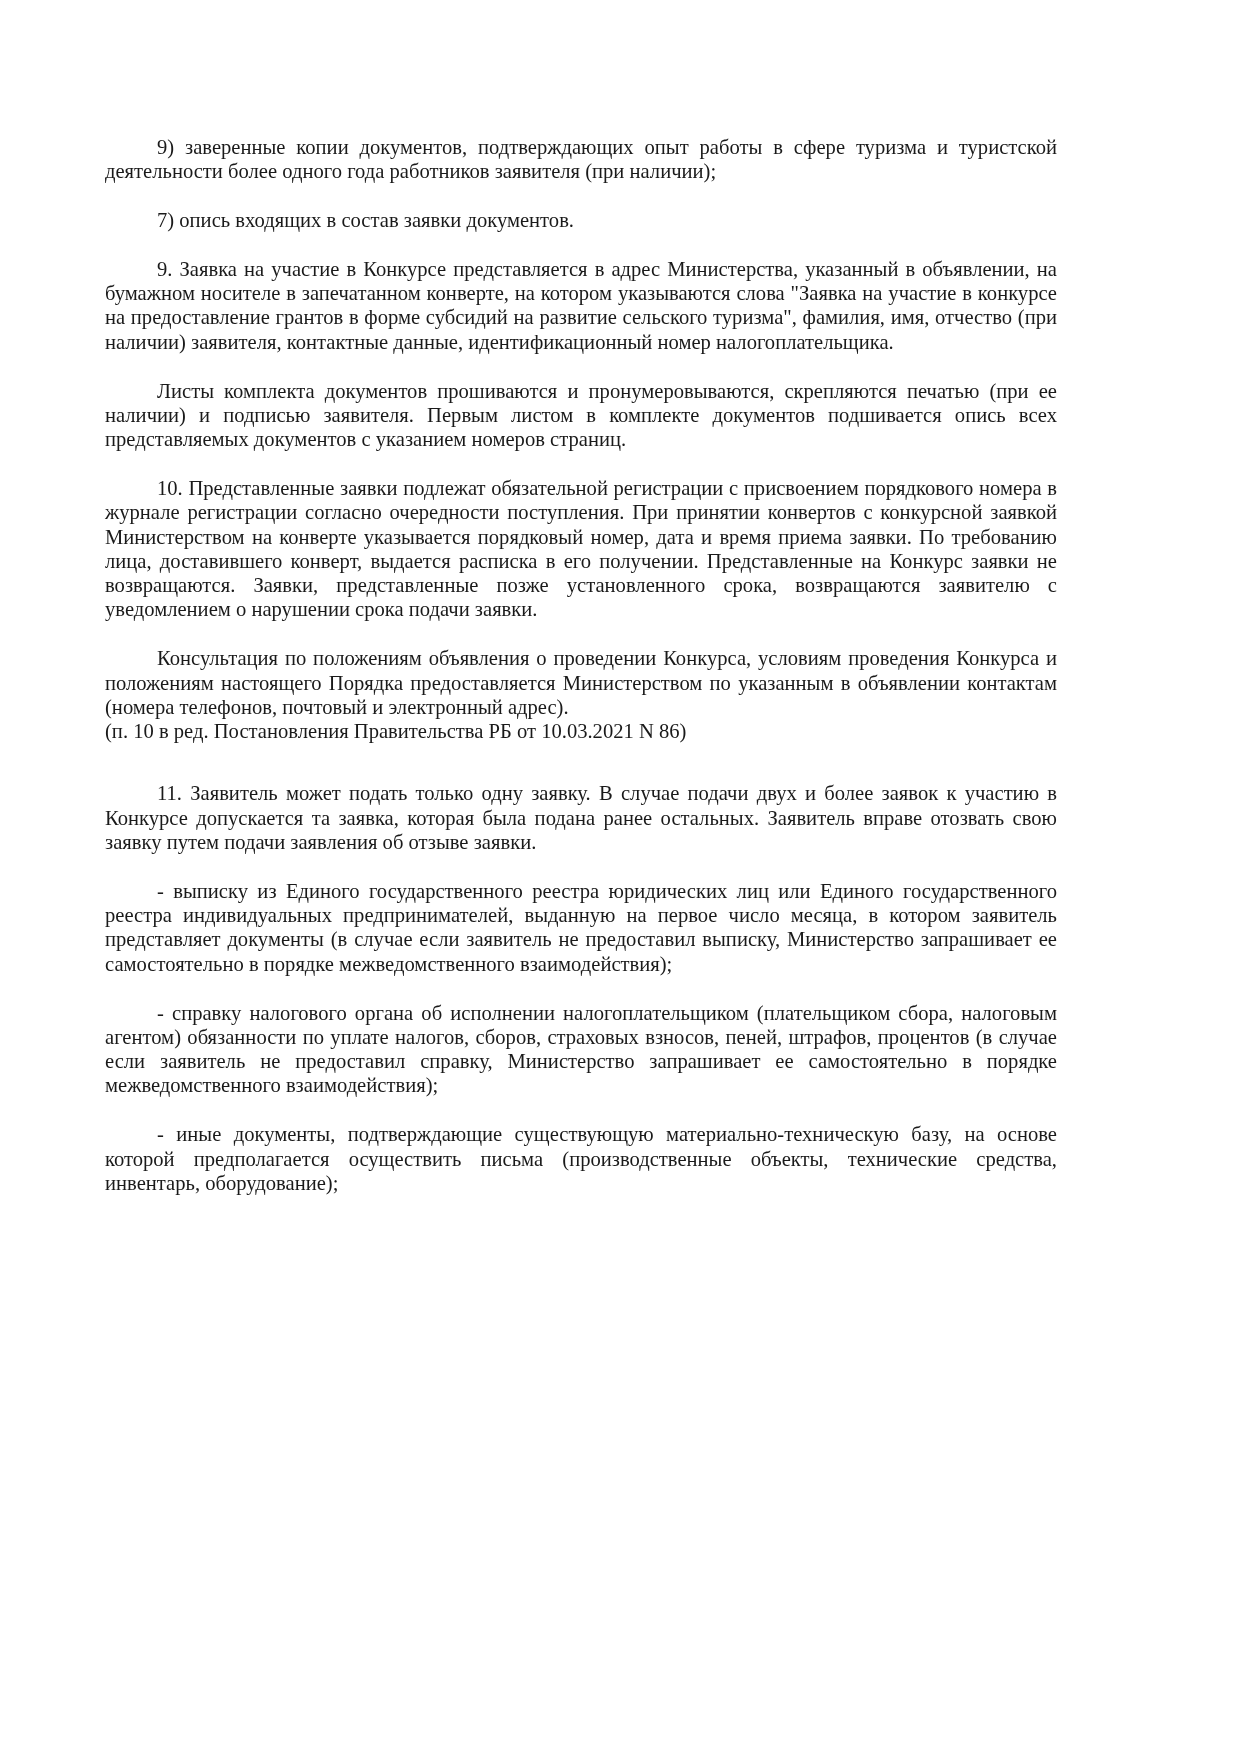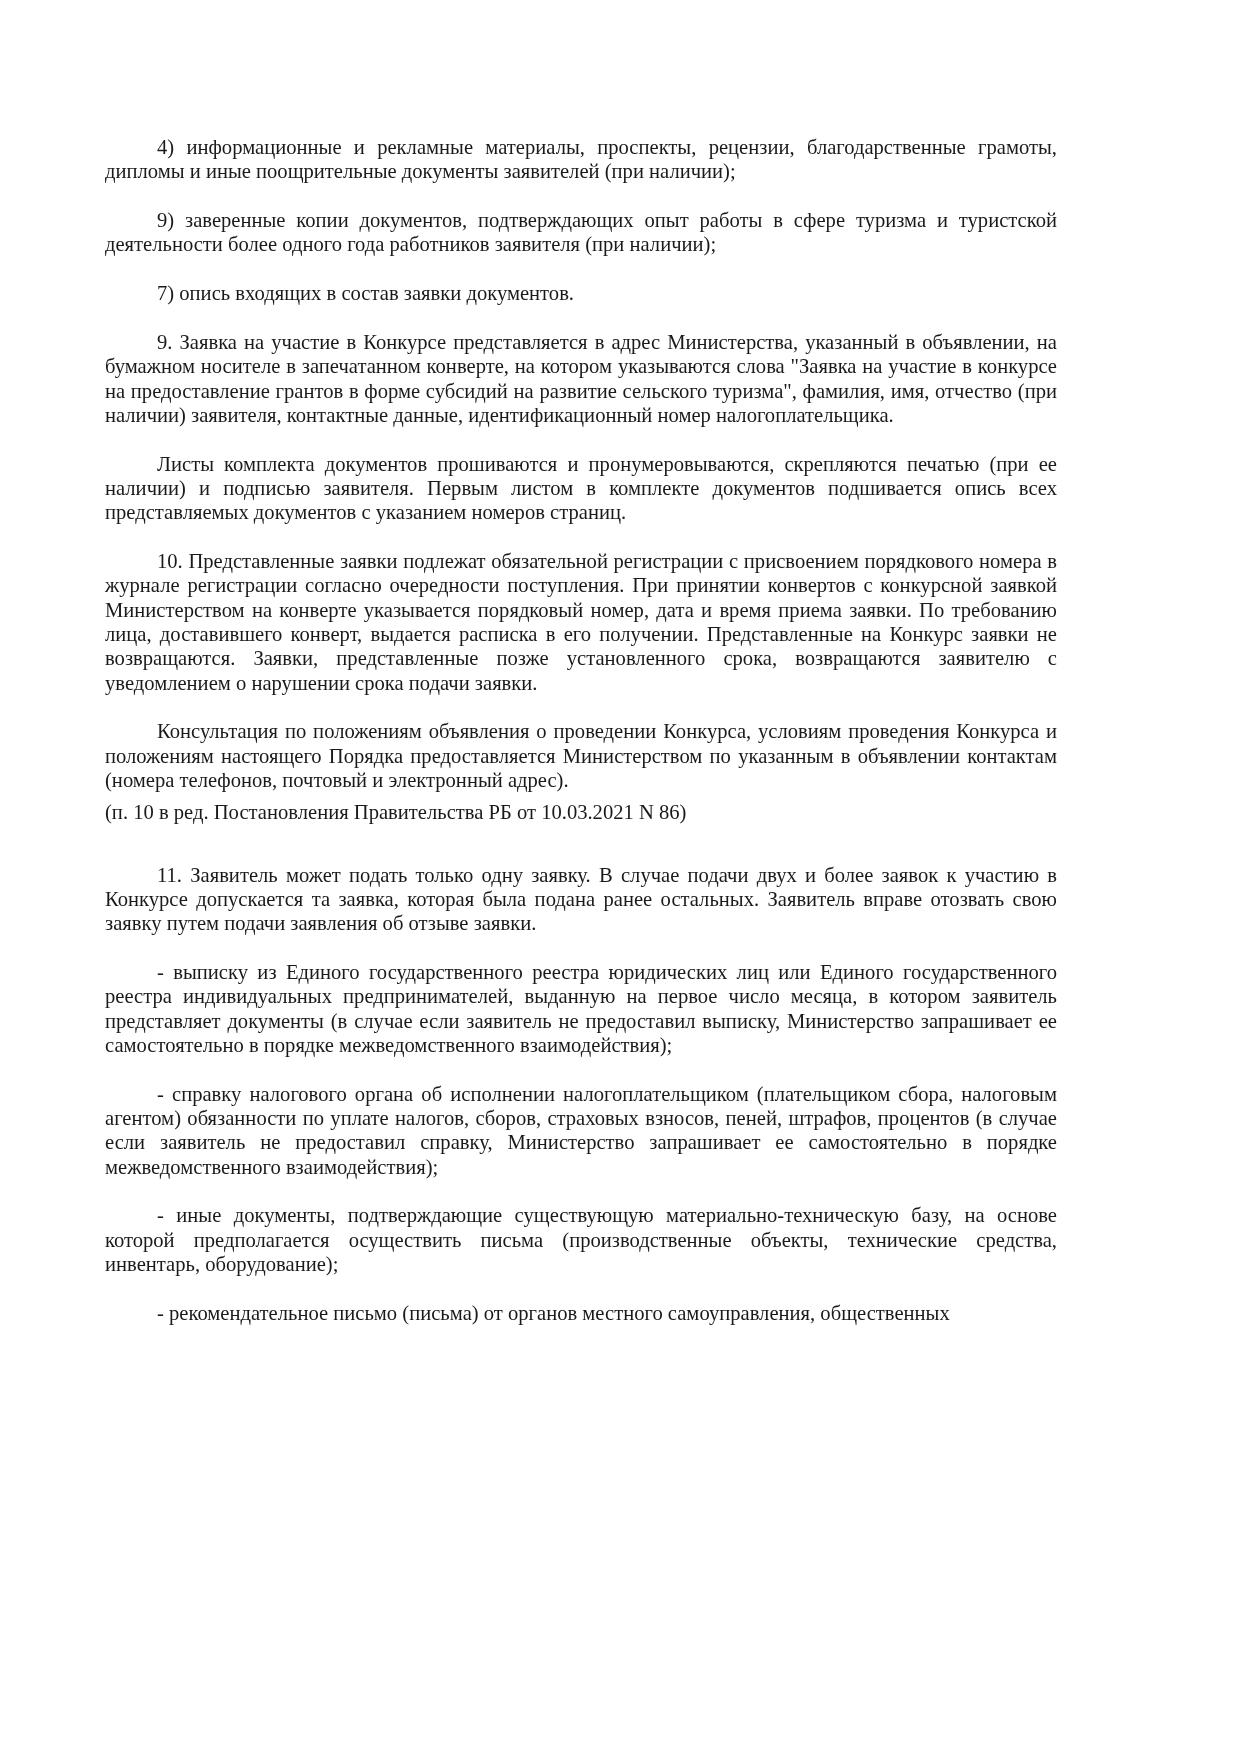--- a/index.html
+++ b/index.html
@@ -12,37 +12,35 @@
       font-family: "Liberation Serif", "DejaVu Serif", serif;
       font-size: 20.6px;
       line-height: 24.3px;
       color: #1a1a1a;
     }
     .para {
       text-align: justify;
       text-indent: 52px;
       margin: 0 0 24.5px 0;
     }
-    .para.tight { margin-bottom: 8px; }
+    .para.tight { margin-bottom: 0; }
     .note {
       text-align: left;
       text-indent: 0;
       margin: 0 0 38px 0;
     }
   </style>
 </head>
 <body>
 
 <div class="page">
-  <p class="para">4) информационные и рекламные материалы, проспекты, рецензии, благодарственные грамоты, дипломы и иные поощрительные документы заявителей (при наличии);</p>
   <p class="para">9) заверенные копии документов, подтверждающих опыт работы в сфере туризма и туристской деятельности более одного года работников заявителя (при наличии);</p>
   <p class="para">7) опись входящих в состав заявки документов.</p>
   <p class="para">9. Заявка на участие в Конкурсе представляется в адрес Министерства, указанный в объявлении, на бумажном носителе в запечатанном конверте, на котором указываются слова "Заявка на участие в конкурсе на предоставление грантов в форме субсидий на развитие сельского туризма", фамилия, имя, отчество (при наличии) заявителя, контактные данные, идентификационный номер налогоплательщика.</p>
   <p class="para">Листы комплекта документов прошиваются и пронумеровываются, скрепляются печатью (при ее наличии) и подписью заявителя. Первым листом в комплекте документов подшивается опись всех представляемых документов с указанием номеров страниц.</p>
   <p class="para">10. Представленные заявки подлежат обязательной регистрации с присвоением порядкового номера в журнале регистрации согласно очередности поступления. При принятии конвертов с конкурсной заявкой Министерством на конверте указывается порядковый номер, дата и время приема заявки. По требованию лица, доставившего конверт, выдается расписка в его получении. Представленные на Конкурс заявки не возвращаются. Заявки, представленные позже установленного срока, возвращаются заявителю с уведомлением о нарушении срока подачи заявки.</p>
   <p class="para tight">Консультация по положениям объявления о проведении Конкурса, условиям проведения Конкурса и положениям настоящего Порядка предоставляется Министерством по указанным в объявлении контактам (номера телефонов, почтовый и электронный адрес).</p>
   <p class="note">(п. 10 в ред. Постановления Правительства РБ от 10.03.2021 N 86)</p>
   <p class="para">11. Заявитель может подать только одну заявку. В случае подачи двух и более заявок к участию в Конкурсе допускается та заявка, которая была подана ранее остальных. Заявитель вправе отозвать свою заявку путем подачи заявления об отзыве заявки.</p>
   <p class="para">- выписку из Единого государственного реестра юридических лиц или Единого государственного реестра индивидуальных предпринимателей, выданную на первое число месяца, в котором заявитель представляет документы (в случае если заявитель не предоставил выписку, Министерство запрашивает ее самостоятельно в порядке межведомственного взаимодействия);</p>
   <p class="para">- справку налогового органа об исполнении налогоплательщиком (плательщиком сбора, налоговым агентом) обязанности по уплате налогов, сборов, страховых взносов, пеней, штрафов, процентов (в случае если заявитель не предоставил справку, Министерство запрашивает ее самостоятельно в порядке межведомственного взаимодействия);</p>
   <p class="para">- иные документы, подтверждающие существующую материально-техническую базу, на основе которой предполагается осуществить письма (производственные объекты, технические средства, инвентарь, оборудование);</p>
-  <p class="para">- рекомендательное письмо (письма) от органов местного самоуправления, общественных</p>
 </div>
 
 </body></html>

